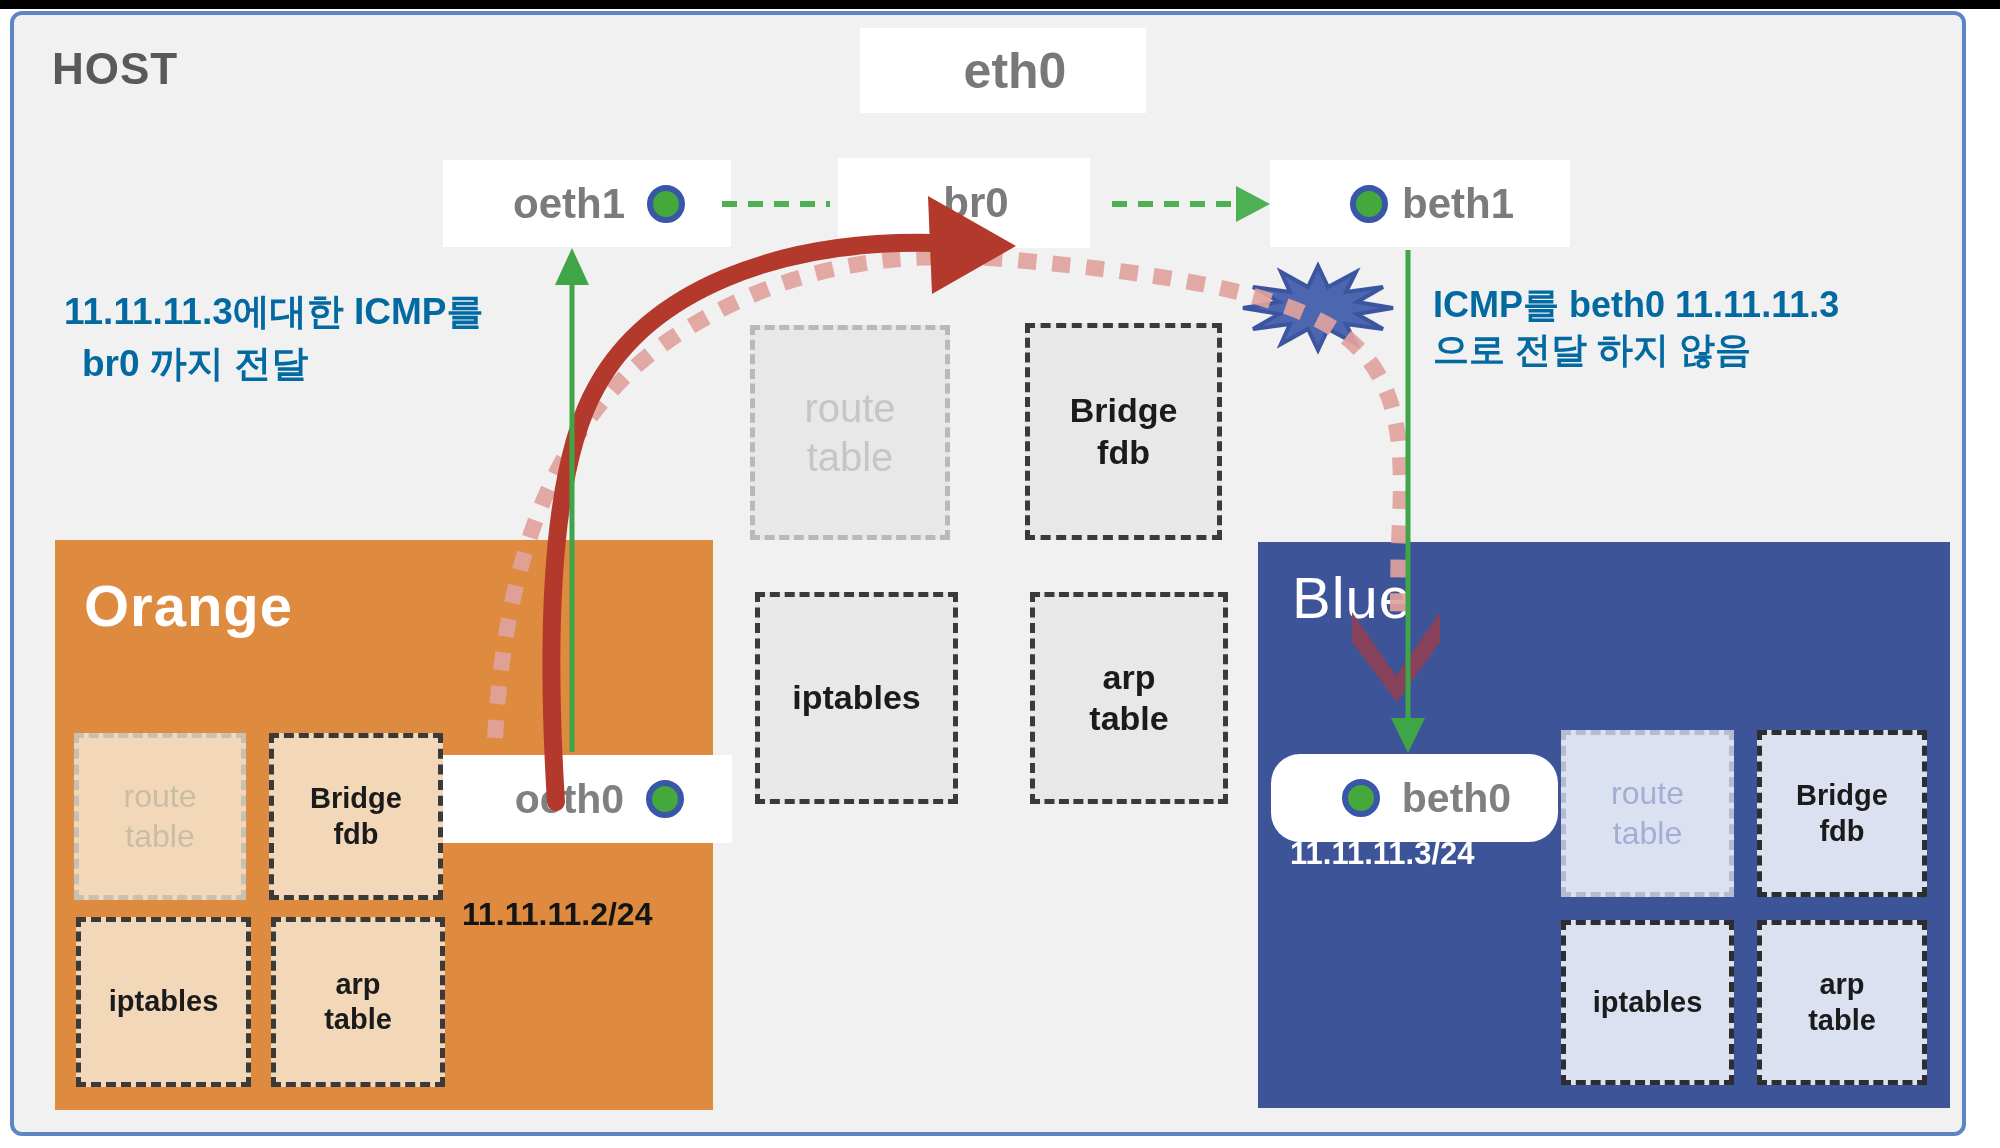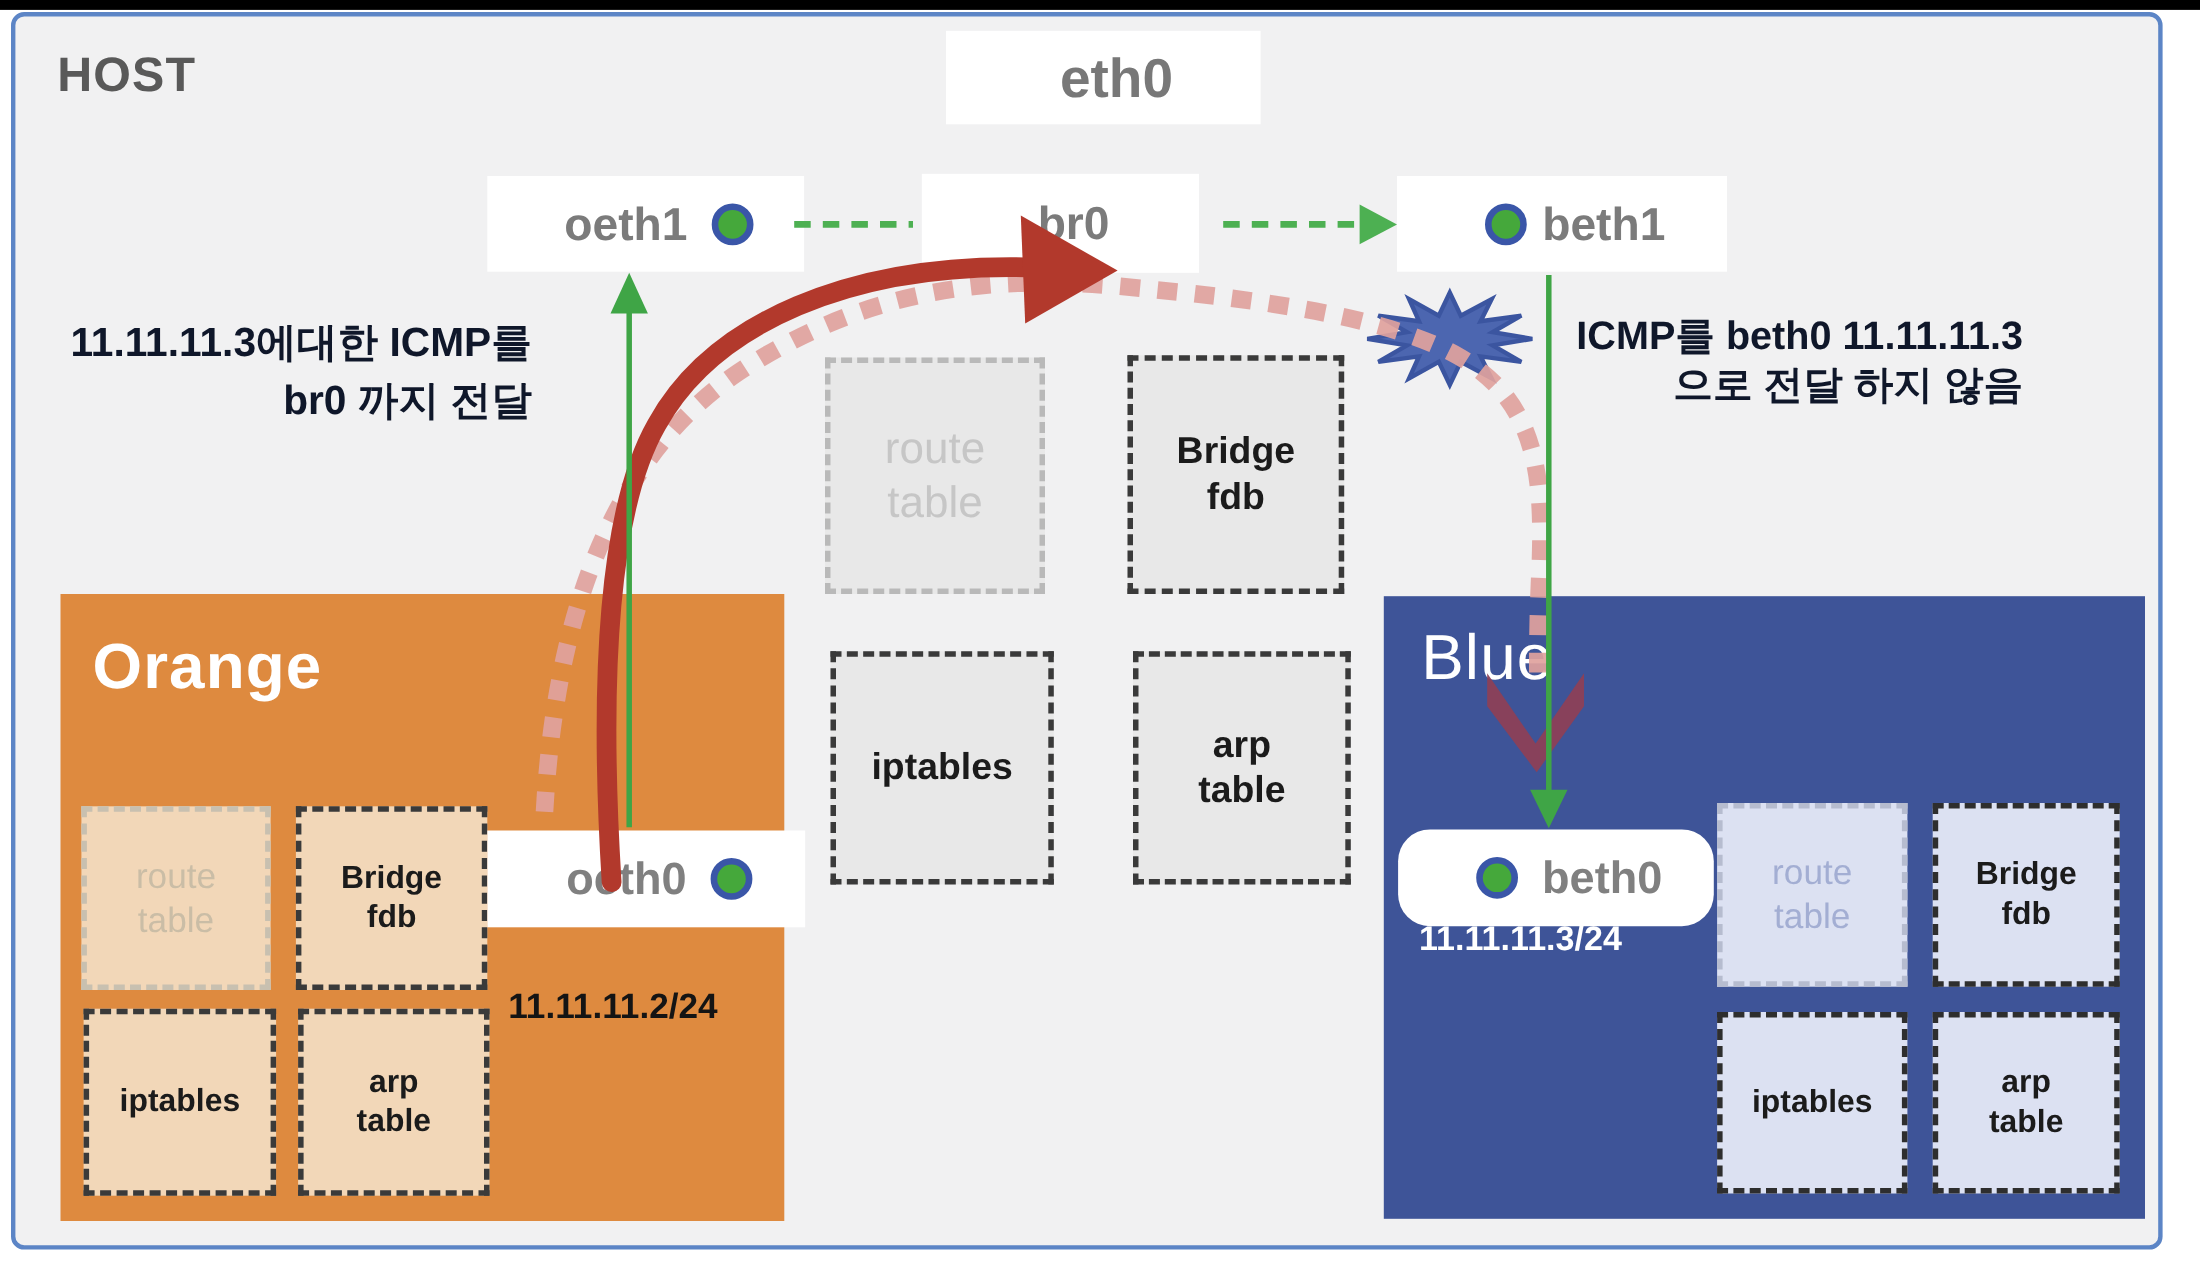--- a/index.html
+++ b/index.html
@@ -35,21 +35,21 @@
     box-sizing:border-box;font-weight:bold;line-height:1.22;
   }
   .dash-box > span{width:min-content;min-width:60%;}
   .mid   {background:#e8e8e8;border:5px dashed #3a3a3a;color:#1b1b1b;font-size:34px;}
   .mid.ghost{border:5px dashed #b9b9b9;color:#c6c6c6;font-weight:normal;font-size:40px;}
   .org   {background:#f2d7b8;border:5px dashed #3a3a3a;color:#1b1b1b;font-size:29px;}
   .org.ghost{border:5px dashed #c8c0b0;color:#cabda6;font-weight:normal;font-size:32px;}
   .blu   {background:#dce1f2;border:5px dashed #2e2e2e;color:#1b1b1b;font-size:29px;}
   .blu.ghost{border:5px dashed #b6bccf;color:#a3aed3;font-weight:normal;font-size:32px;}
   .ip-label{position:absolute;font-weight:bold;white-space:nowrap;}
-  .annot{position:absolute;font-weight:bold;color:#0f172a;white-space:nowrap;text-align:right;}
+  .annot{position:absolute;font-weight:bold;color:#0369a1;white-space:nowrap;}
   .overlay{position:absolute;left:0;top:0;width:2000px;height:1148px;pointer-events:none;}
 </style>
 </head>
 <body>
 
 <div class="stage">
 
   <div class="topbar"></div>
 
   <div class="host-frame"></div>

